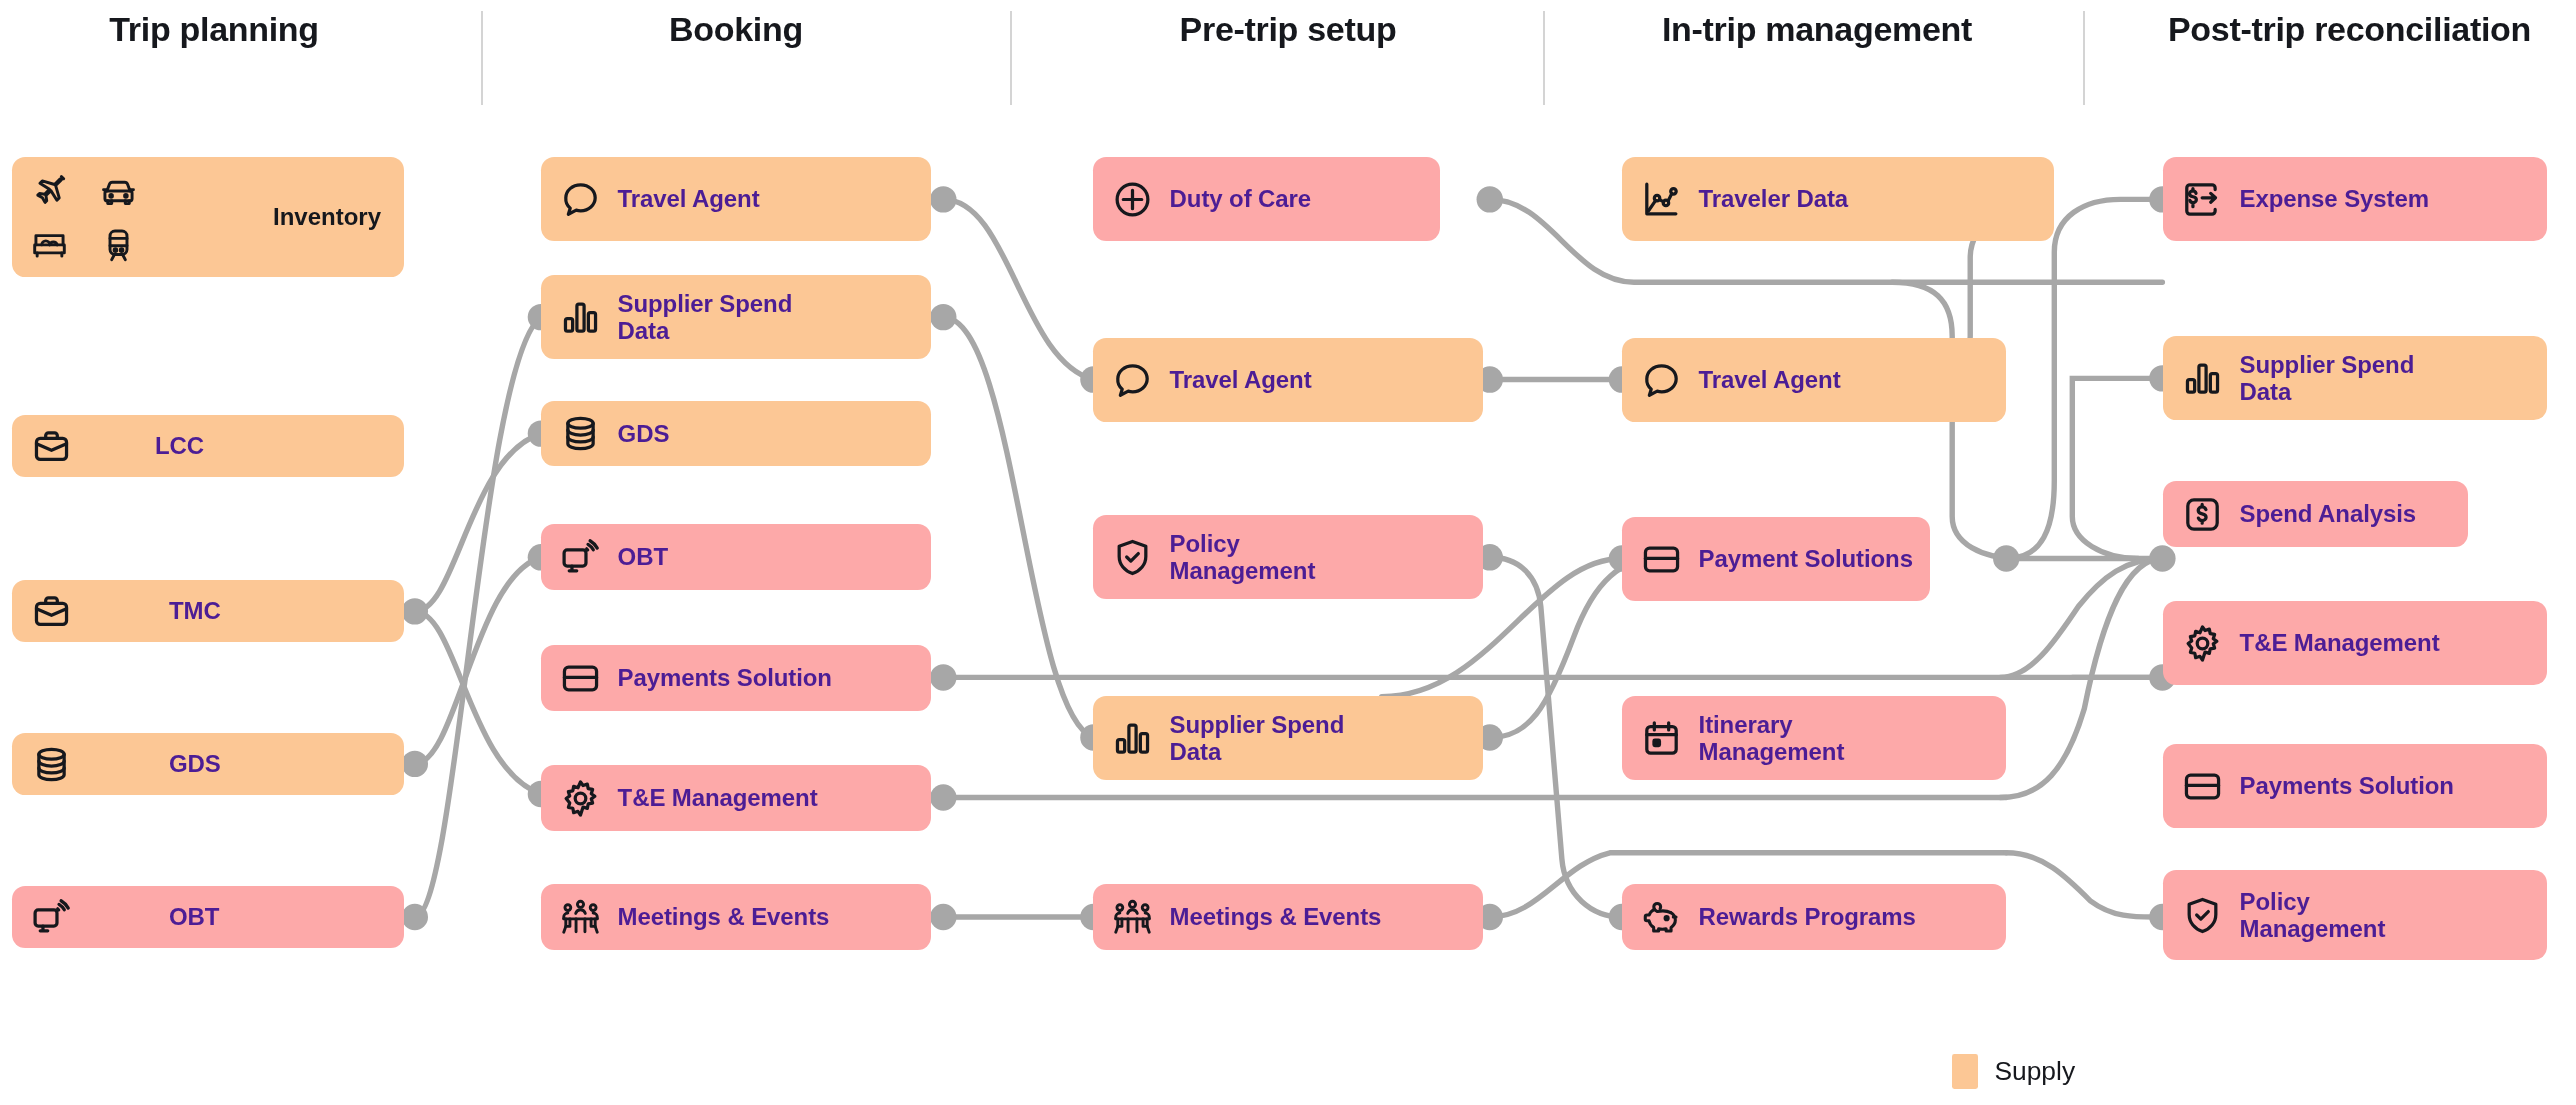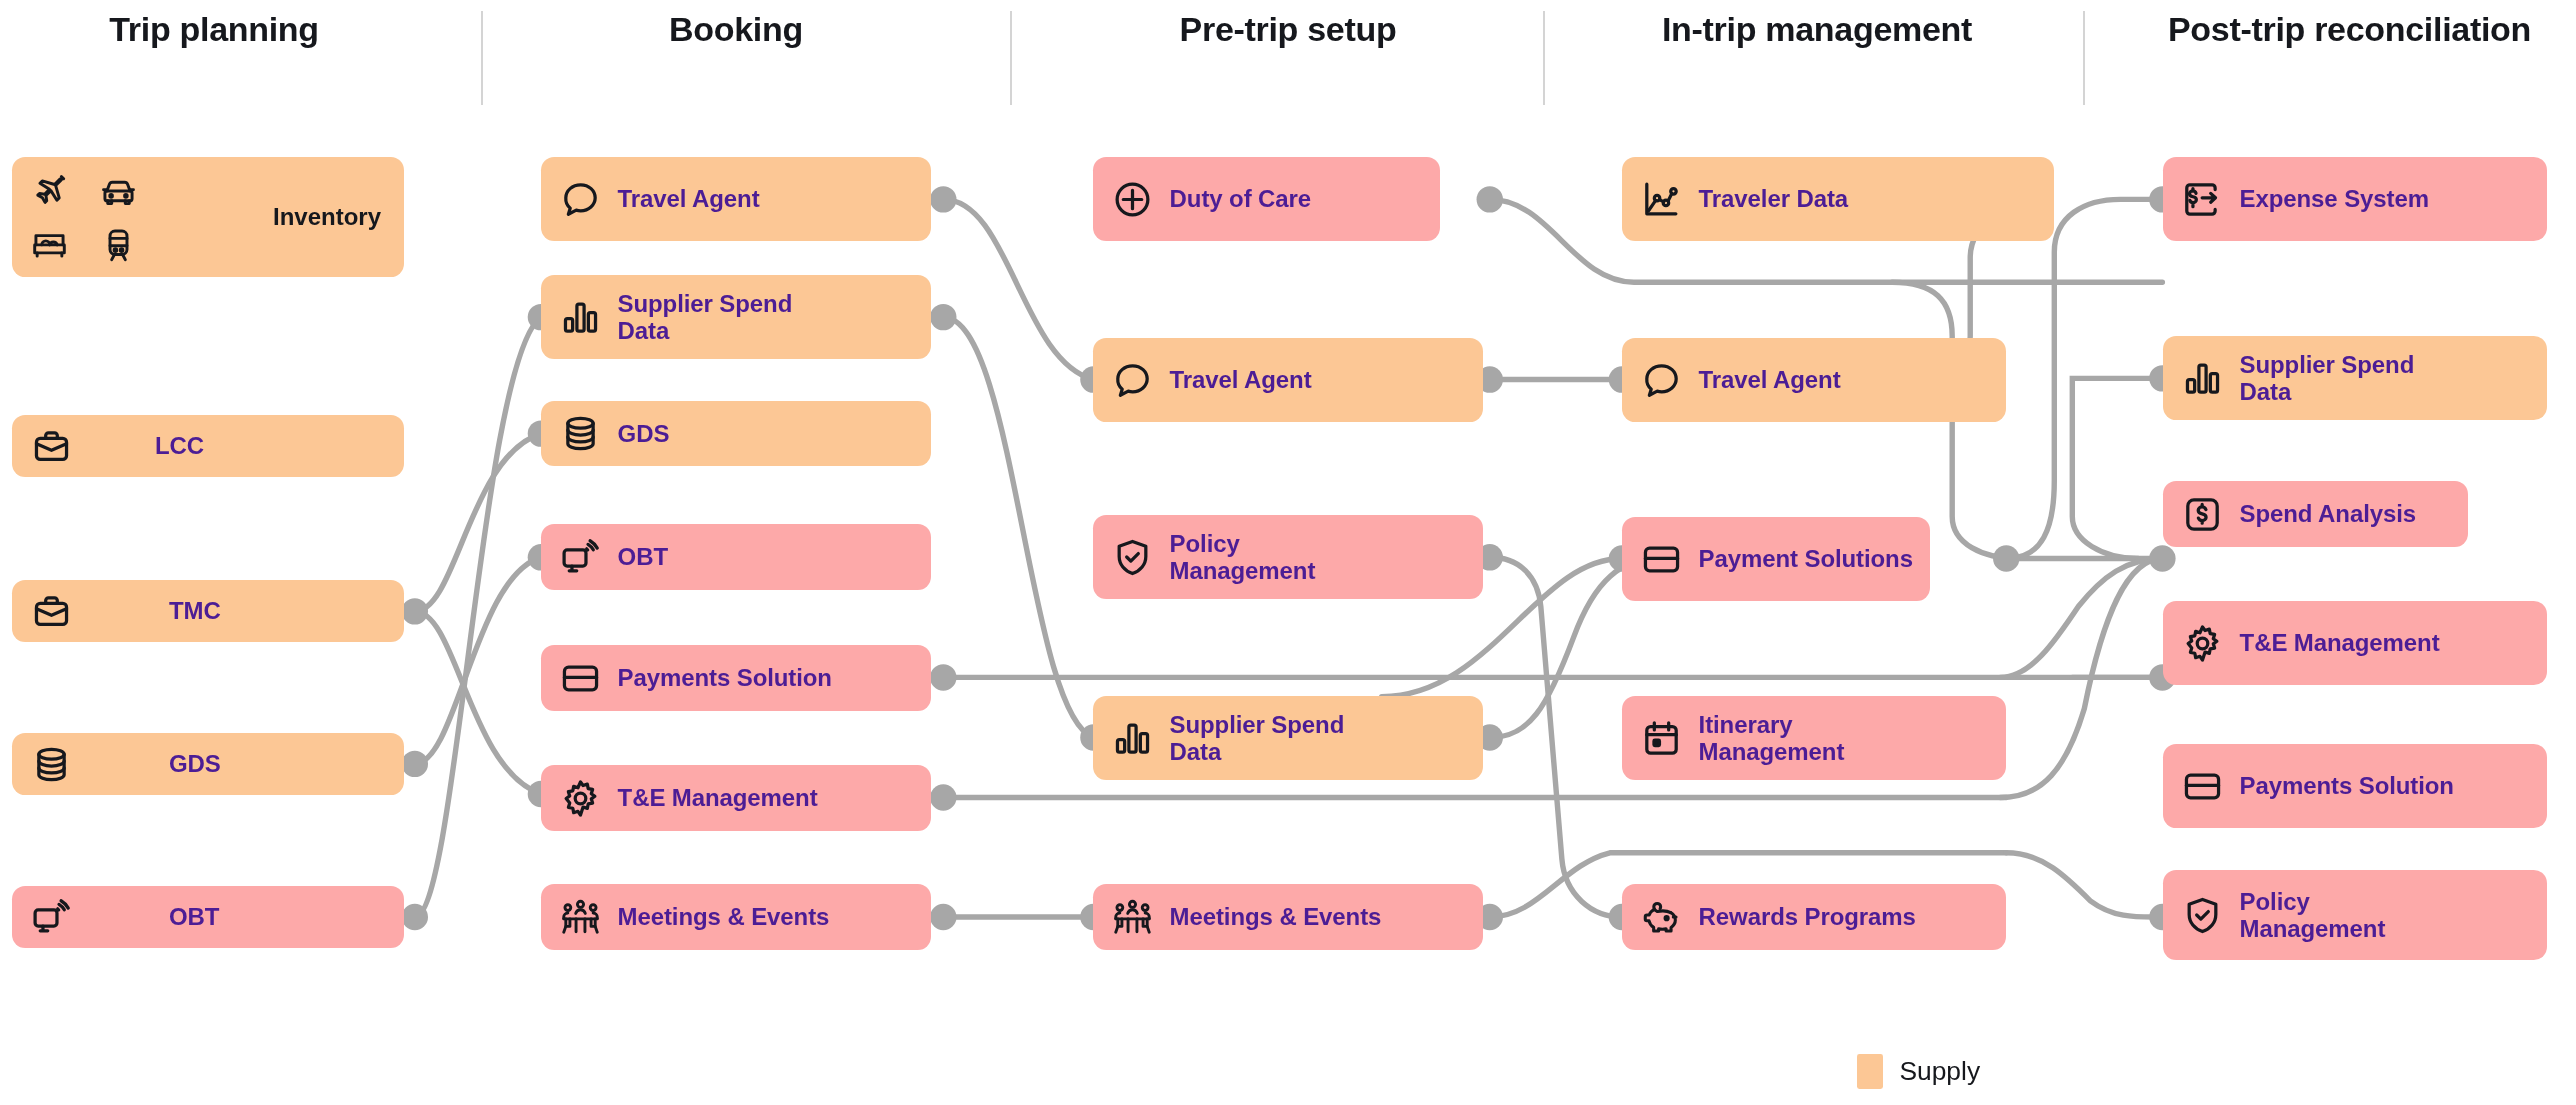--- a/index.html
+++ b/index.html
@@ -457,21 +457,21 @@
   <div class="card point" style="left:2163px;top:870px;width:384px;height:90px;">
     <span class="ico">
       <svg viewBox="0 0 24 24" fill="none" stroke="#16181d" stroke-width="1.9" stroke-linecap="round" stroke-linejoin="round">
           <path d="M12 2.6l7.8 2.8v6c0 4.7-3.2 8.4-7.8 10-4.6-1.6-7.8-5.3-7.8-10v-6z"></path>
           <path d="M8.6 11.7l2.4 2.4 4.4-4.4"></path>
         </svg>
     </span>
     <span class="lbl">Policy<br>Management</span>
   </div>
 
-  <div class="legend" style="left:1857px;top:1054px;gap:16px;">
+  <div class="legend" style="left:1952px;top:1054px;gap:16px;">
     <span class="sw supply"></span>
     <span class="txt">Supply</span>
   </div>
   <div class="legend" style="left:2145px;top:1111px;font-style:italic;">
     <span class="sw point"></span>
     <span class="txt">Point Solution</span>
   </div>
 
 </div>
 

